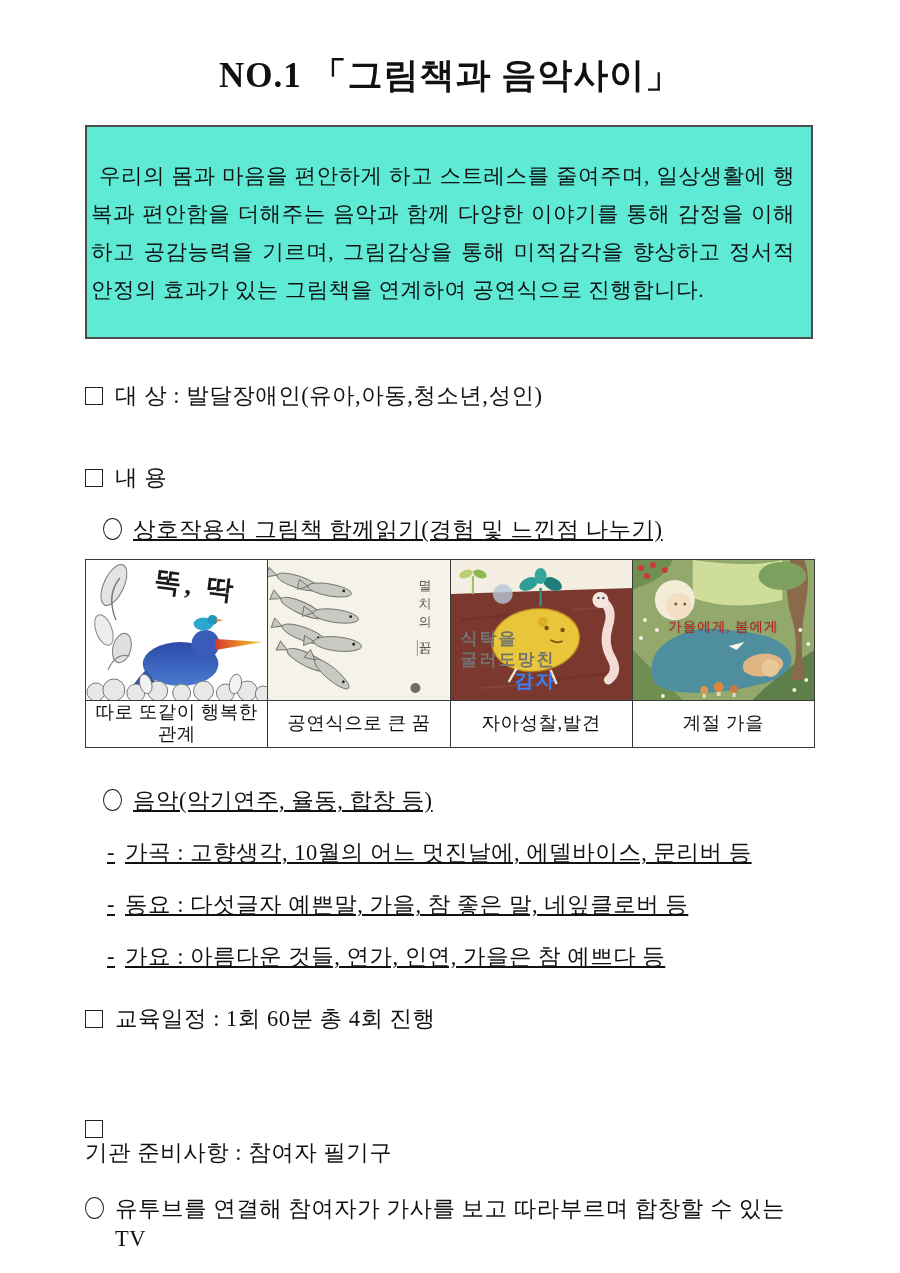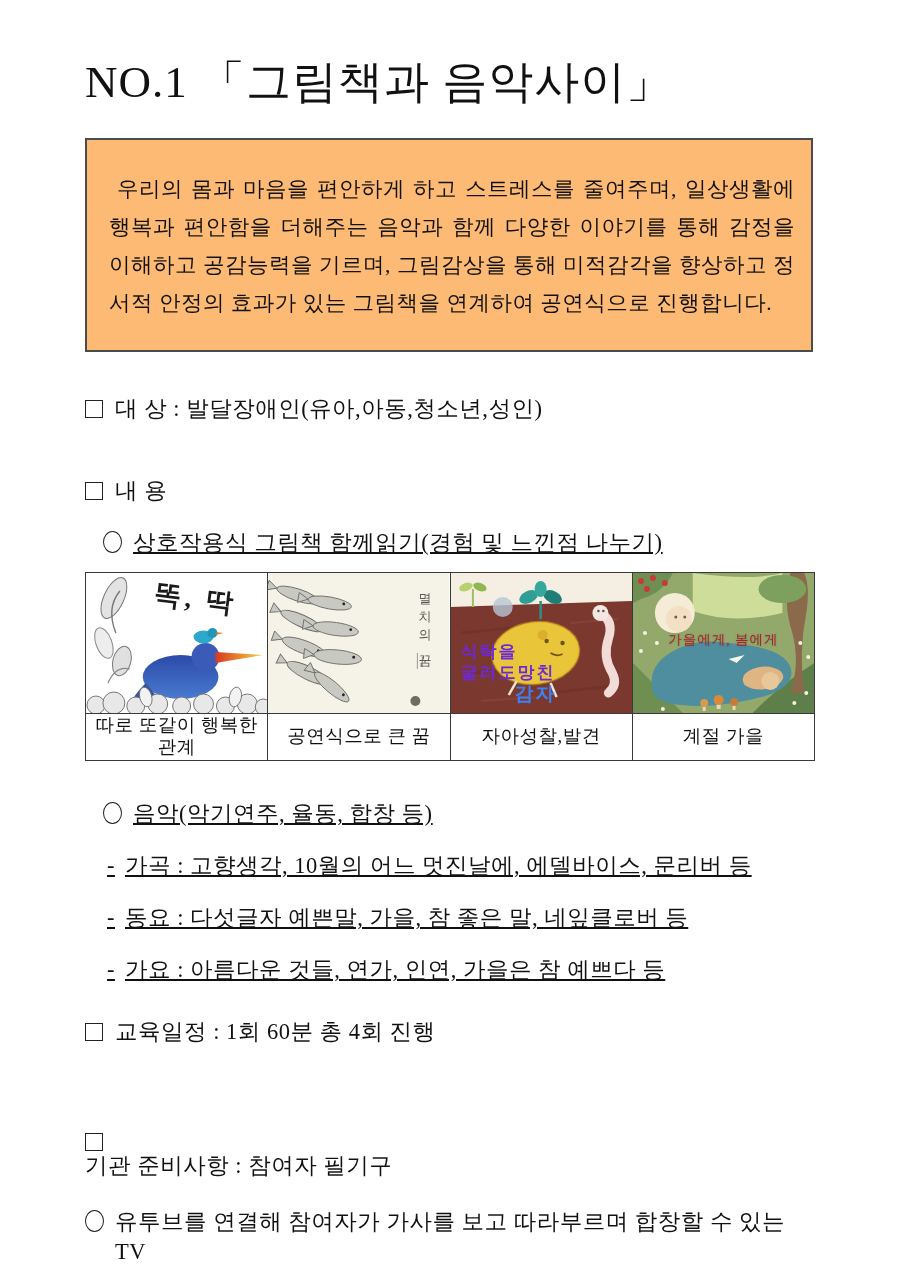--- a/index.html
+++ b/index.html
@@ -7,33 +7,33 @@
     position:relative;
     width:900px;height:1273px;
     background:#ffffff;
     font-family:"Liberation Serif","DejaVu Serif",serif;
     color:#111111;
     overflow:hidden;
     box-sizing:border-box;
     padding:52px 85px 0 85px;
   }
   .doc-title{
-    text-align:left;
-    font-size:45px;
-    font-weight:400;
+    text-align:center;
+    font-size:35px;
+    font-weight:700;
     letter-spacing:1px;
     margin:0 0 26px 0;
     white-space:nowrap;
   }
   .intro-box{
     box-sizing:border-box;
     width:728px;
     border:2px solid #4c4c4c;
-    background:#fdba74;
-    padding:30px 16px 28px 22px;
+    background:#5eead4;
+    padding:30px 16px 28px 4px;
     font-size:21.5px;
     line-height:38px;
     text-align:justify;
     text-indent:8px;
     letter-spacing:0.5px;
   }
   .line{
     display:flex;
     align-items:flex-start;
     font-size:22.5px;
@@ -102,21 +102,21 @@
   }
   .cover-title-2{
     position:absolute;top:10px;right:16px;
     writing-mode:vertical-rl;
     font-size:13px;color:#5a5a52;
     letter-spacing:5px;
     height:110px;
   }
   .cover3-text{
     position:absolute;left:10px;bottom:30px;
-    font-size:17px;font-weight:700;color:#6d28d9;
+    font-size:17px;font-weight:700;color:#737373;
     line-height:1.25;letter-spacing:2px;
   }
   .cover3-accent{
     position:absolute;left:64px;bottom:6px;
     font-size:19px;font-weight:700;color:#3b82f6;
     letter-spacing:2px;
   }
   .cover-title-4{
     position:absolute;top:58px;left:50%;
     transform:translateX(-50%);

